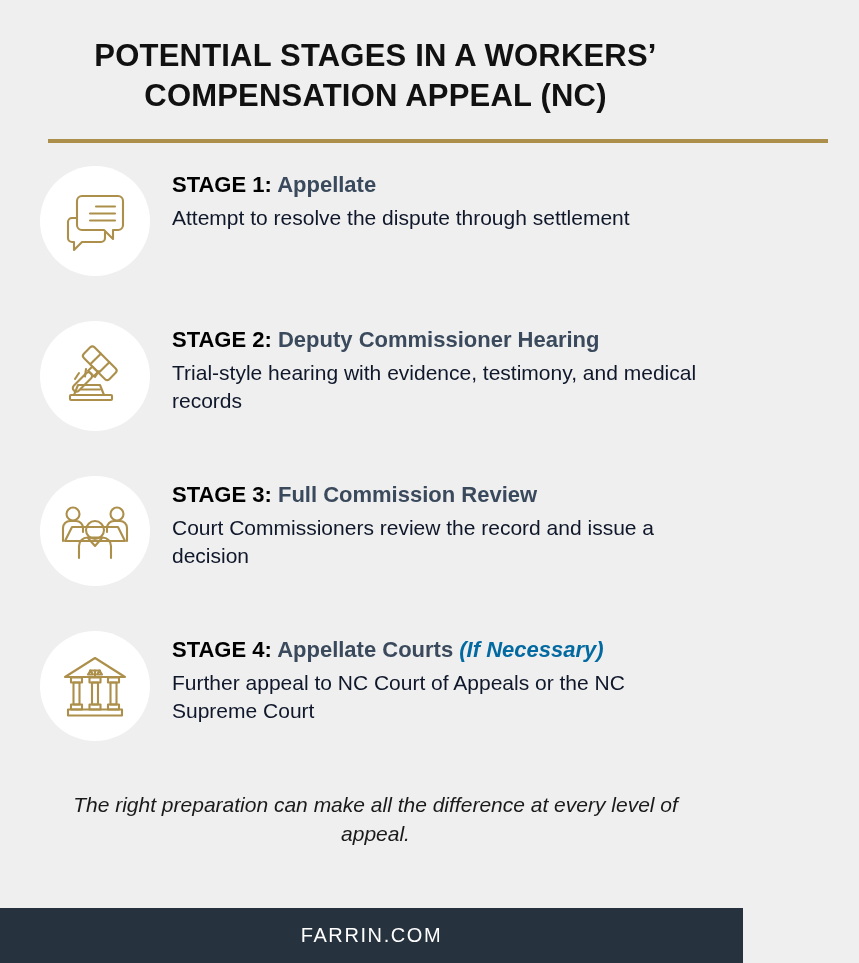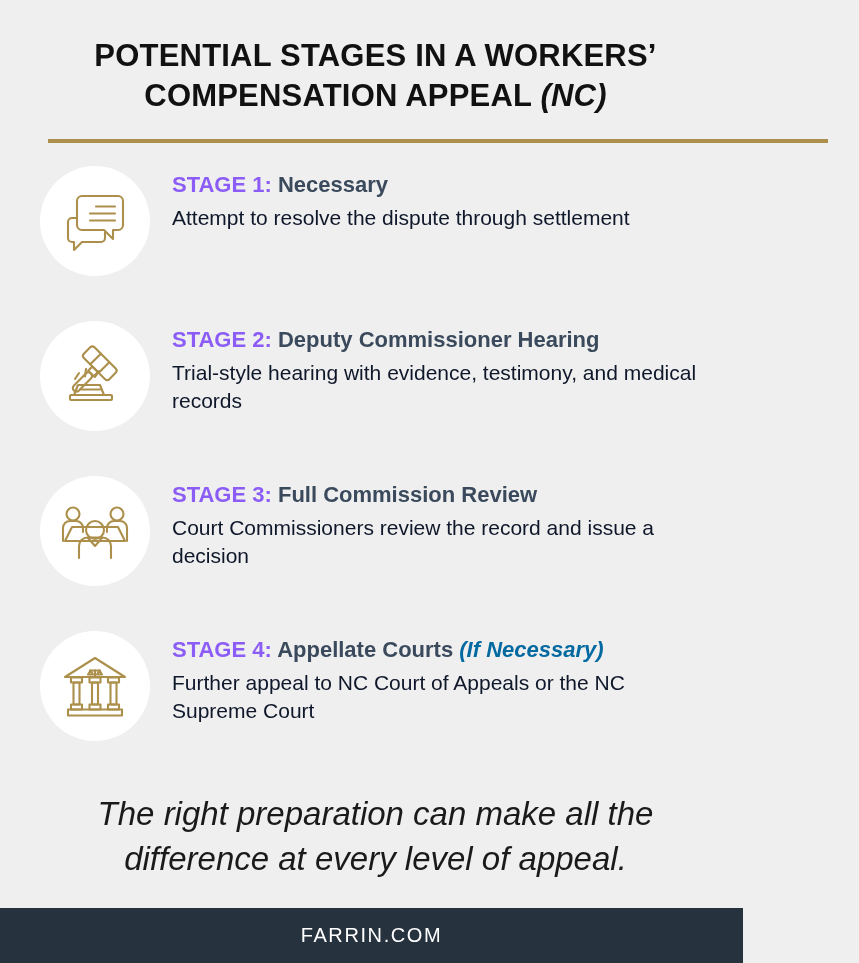--- a/index.html
+++ b/index.html
@@ -32,21 +32,20 @@
     margin: 0;
     font-size: 31px;
     line-height: 1.30;
     font-weight: 700;
     letter-spacing: 0.2px;
     color: #111111;
     text-align: center;
     text-transform: none;
   }
   .title .nc {
-    font-style: italic;
     font-weight: 700;
     margin-top: 15px;
   }
   .title-rule {
     margin: 22px 0 0 0;
     height: 4px;
     background: #ac8f4b;
     width: 780px;
     margin-left: auto;
     margin-right: auto;
@@ -83,21 +82,21 @@
     padding-top: 9px;
   }
   .stage-heading {
     margin: 0 0 6px 0;
     font-size: 22px;
     font-weight: 700;
     line-height: 1.2;
     white-space: nowrap;
   }
   .stage-label {
-    color: #8b5cf6;
+    color: #000000;
   }
   .stage-name {
     color: #3a4a5c;
   }
   .stage-note {
     color: #0369a1;
     font-style: italic;
   }
   .stage-desc {
     margin: 0;
@@ -105,21 +104,21 @@
     line-height: 1.33;
     color: #0f172a;
     max-width: 600px;
   }
 
   
   .tagline {
     margin: 8px 0 0 0;
     padding: 0 60px;
     text-align: center;
-    font-size: 33px;
+    font-size: 21px;
     line-height: 1.38;
     font-style: italic;
     color: #1a1a1a;
     font-weight: 400;
   }
 
   
   .footer {
     position: absolute;
     left: 0;
@@ -162,21 +161,21 @@
             <line x1="38" y1="22.5" x2="57" y2="22.5"></line>
             <line x1="32" y1="29.5" x2="57" y2="29.5"></line>
             <line x1="32" y1="36.5" x2="57" y2="36.5"></line>
             <path d="M19 34 h-5 a4 4 0 0 0 -4 4 v16 a4 4 0 0 0 4 4 h2 v8 l8 -8 h19 a4 4 0 0 0 4 -4 v-5.5"></path>
           </svg>
         </span>
       </div>
       <div class="stage-text">
         <p class="stage-heading">
           <span class="stage-label">STAGE 1:</span>
-          <span class="stage-name">Necessary</span>
+          <span class="stage-name">Appellate</span>
         </p>
         <p class="stage-desc">Attempt to resolve the dispute through settlement</p>
       </div>
     </div>
 
     <div class="stage">
       <div class="icon-circle">
         <span>
           <svg width="74" height="74" viewBox="0 0 74 74" fill="none" stroke="#ac8f4b" stroke-width="2.1" stroke-linecap="round" stroke-linejoin="round">
             <g transform="rotate(45 40 26)">

